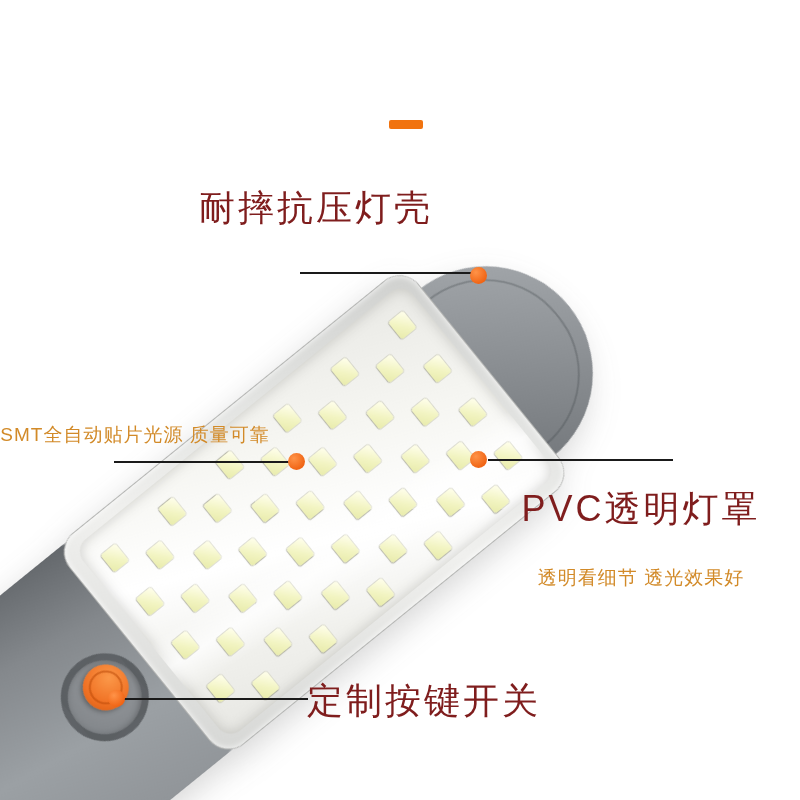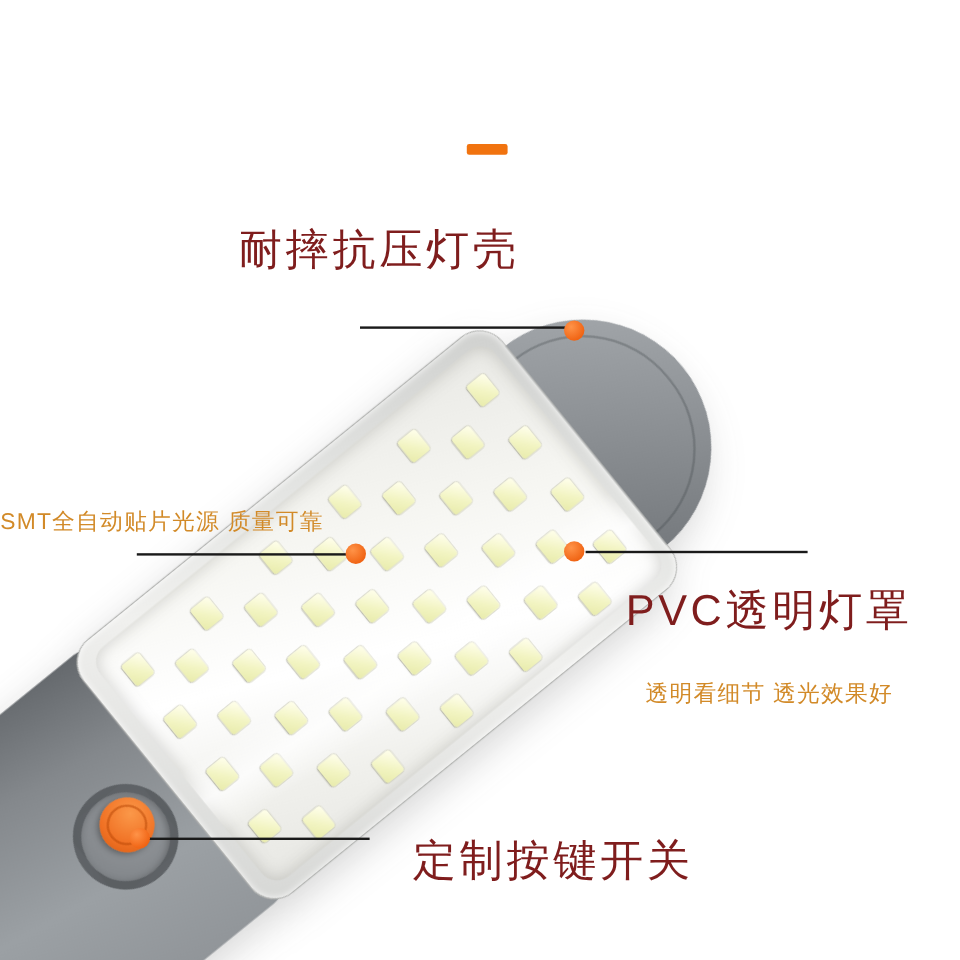--- a/index.html
+++ b/index.html
@@ -105,21 +105,21 @@
   .label-led{left:135px;top:370px;}
   .sub-led{left:135px;top:422px;}
   .line-led{left:114px;top:461px;width:176px;}
   .dot-led{left:288px;top:453px;}
 
   .label-cover{left:641px;top:485px;}
   .sub-cover{left:641px;top:565px;}
   .line-cover{left:488px;top:459px;width:185px;}
   .dot-cover{left:470px;top:451px;}
 
-  .label-switch{left:461px;top:677px;margin-top:16px;}
+  .label-switch{left:424px;top:677px;}
   .sub-switch{left:440px;top:732px;}
   .line-switch{left:122px;top:698px;width:186px;}
   .dot-switch{left:108px;top:690px;}
 </style>
 </head>
 <body>
 
 <div class="stage">
 
   <div class="lamp">

